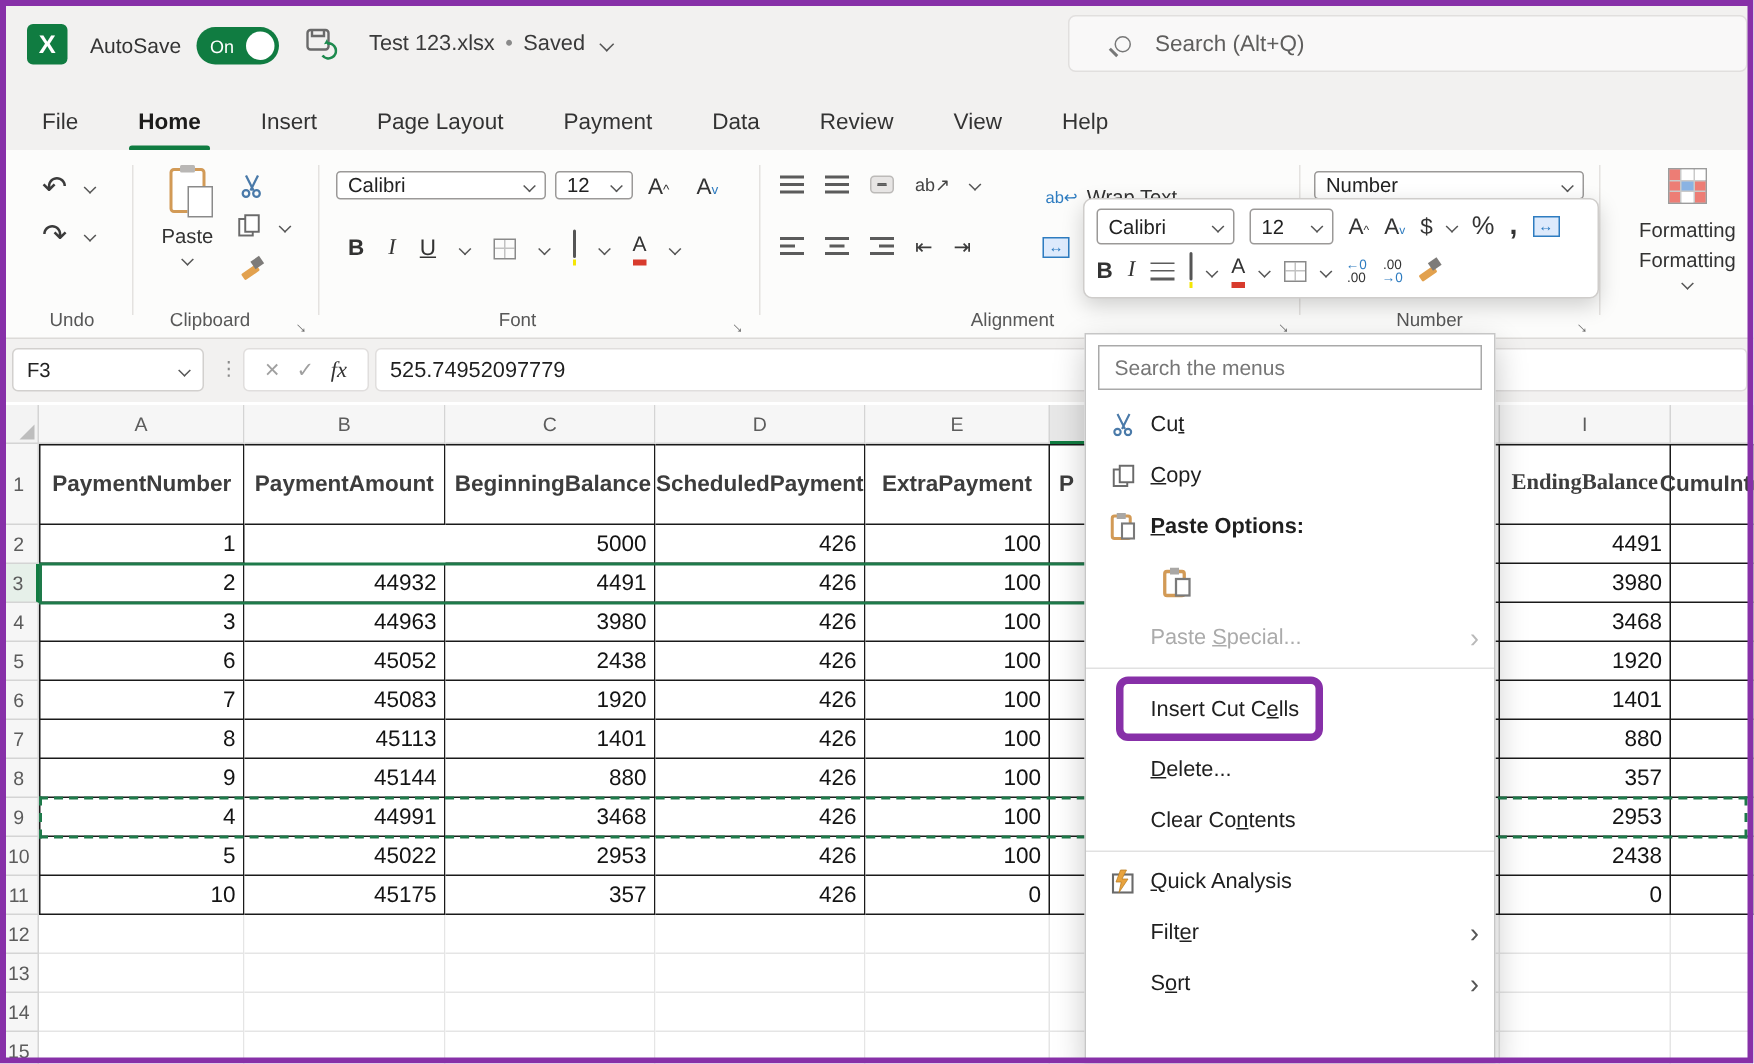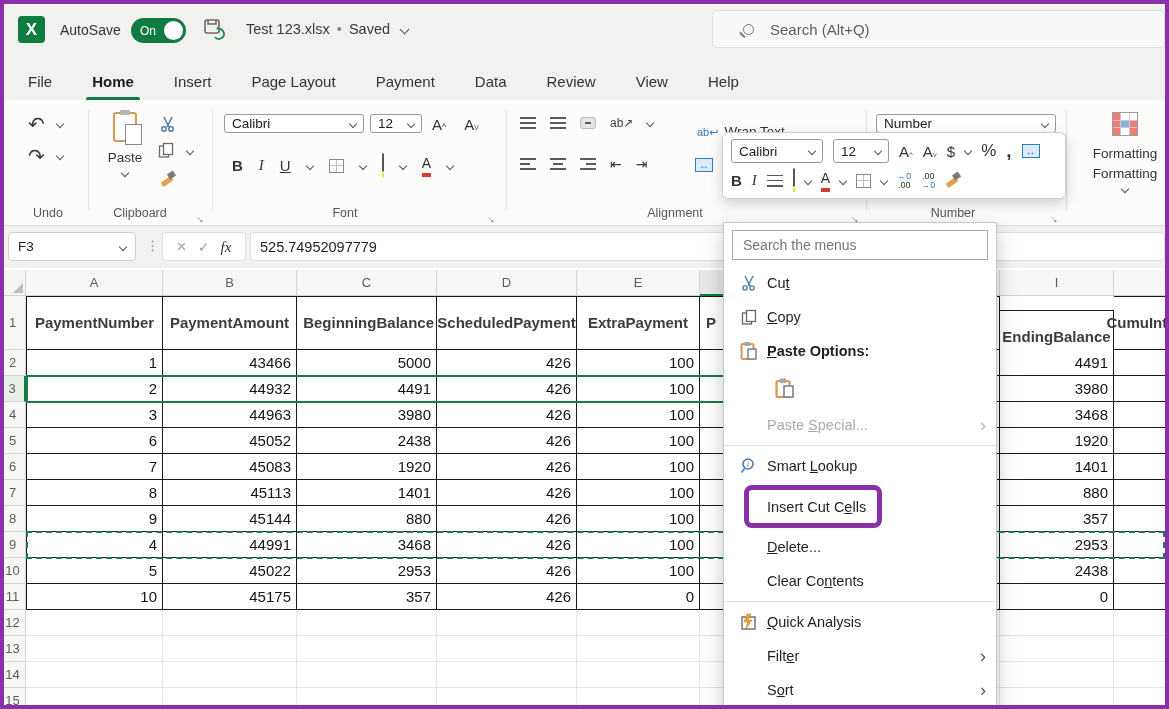--- a/index.html
+++ b/index.html
@@ -384,30 +384,29 @@
         <div>Scheduled</div>
         <div>Payment</div>
       </div>
       <div class="tc hdr btop" style="left: 577px; top: 26px; width: 123px; height: 54px;">
         <div>Extra</div>
         <div>Payment</div>
       </div>
       <div class="tc hdr btop left" style="left: 700px; top: 26px; width: 300px; height: 54px;">
         <div>P</div>
       </div>
-      <div class="tc hdr btop" style="left: 1000px; top: 40px; width: 114px; height: 54px;">
+      <div class="tc hdr btop" style="left: 1000px; top: 26px; width: 114px; height: 54px; font-family: Liberation Serif, serif;">
         <div>Ending</div>
         <div>Balance</div>
       </div>
       <div class="tc hdr btop" style="left: 1114px; top: 26px; width: 55px; height: 54px;">
         <div>Cumu</div>
         <div>Inte</div>
       </div>
       <div class="tc bleft" style="left: 26px; top: 80px; width: 137px; height: 26px;">1</div>
-      <div class="tc" style="left: 163px; top: 80px; width: 134px; height: 26px;">43466</div>
       <div class="tc" style="left: 297px; top: 80px; width: 140px; height: 26px;">5000</div>
       <div class="tc" style="left: 437px; top: 80px; width: 140px; height: 26px;">426</div>
       <div class="tc" style="left: 577px; top: 80px; width: 123px; height: 26px;">100</div>
       <div class="tc" style="left: 700px; top: 80px; width: 300px; height: 26px;"></div>
       <div class="tc" style="left: 1000px; top: 80px; width: 114px; height: 26px;">4491</div>
       <div class="tc" style="left: 1114px; top: 80px; width: 55px; height: 26px;"></div>
       <div class="tc bleft" style="left: 26px; top: 106px; width: 137px; height: 26px;">2</div>
       <div class="tc" style="left: 163px; top: 106px; width: 134px; height: 26px; text-align: center;">44932</div>
       <div class="tc" style="left: 297px; top: 106px; width: 140px; height: 26px;">4491</div>
       <div class="tc" style="left: 437px; top: 106px; width: 140px; height: 26px;">426</div>
@@ -601,30 +600,20 @@
               <rect x="9" y="9" width="9" height="11" fill="#fff" stroke="#7a7a7a" stroke-width="1.5"></rect>
             </svg>
           </span>
           <span class="mi-lbl"></span>
         </div>
         <div class="mi disabled noicon">
           <span class="mi-lbl">Paste <u>S</u>pecial...</span>
           <span class="mi-sub"></span>
         </div>
         <div class="msep"></div>
-        <div class="mi">
-          <span class="mi-ico">
-            <svg width="18" height="18" viewBox="0 0 18 18">
-              <circle cx="8" cy="7" r="5" fill="none" stroke="#3e7dc2" stroke-width="1.6"></circle>
-              <path d="M4.5 11.5L1.5 15.5" stroke="#3e7dc2" stroke-width="1.6"></path>
-              <text x="7" y="10" font-size="7" fill="#d98b2b" font-weight="bold" font-style="italic">i</text>
-            </svg>
-          </span>
-          <span class="mi-lbl">Smart <u>L</u>ookup</span>
-        </div>
         <div class="mi hl noicon">
           <span class="mi-lbl">Insert Cut C<u>e</u>lls</span>
         </div>
         <div class="mi noicon">
           <span class="mi-lbl"><u>D</u>elete...</span>
         </div>
         <div class="mi noicon">
           <span class="mi-lbl">Clear Co<u>n</u>tents</span>
         </div>
         <div class="msep"></div>

